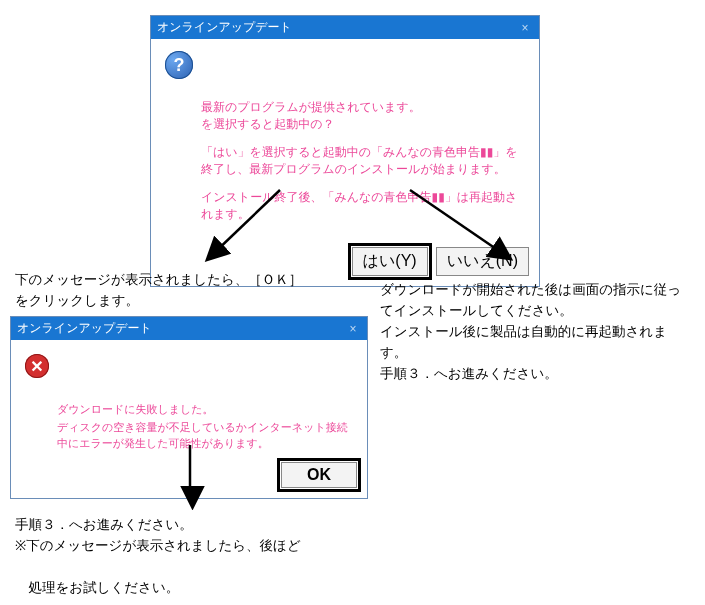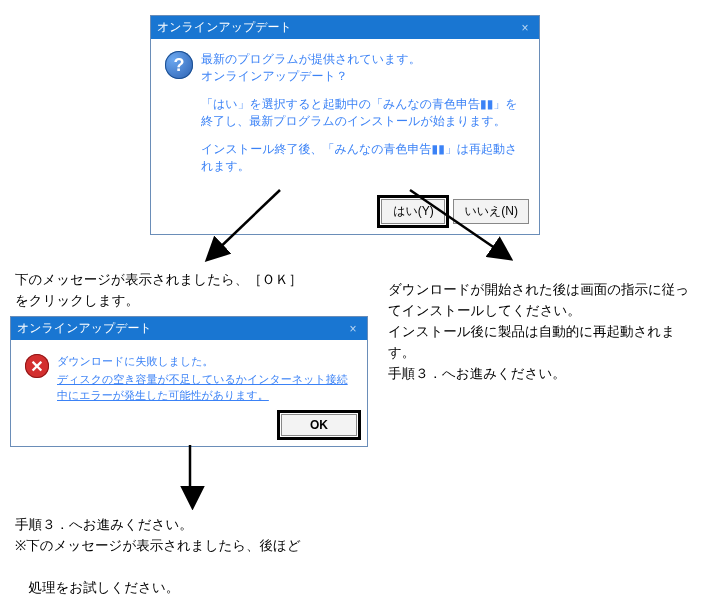--- a/index.html
+++ b/index.html
@@ -39,34 +39,35 @@
     padding: 12px 14px 8px 14px;
   }
   .icon-col {
     flex: 0 0 auto;
     width: 36px;
   }
   .msg-col {
     flex: 1 1 auto;
     font-size: 12px;
     line-height: 1.45;
-    color: #3b82f6;
+    color: #ec4899;
+    margin-top: 48px;
   }
   .msg-col p { margin: 0 0 10px 0; }
   .btnrow {
     display: flex;
     justify-content: flex-end;
     gap: 8px;
     padding: 6px 10px 10px 10px;
   }
   .btn {
     border: 1px solid #888;
     background: #f3f3f3;
     padding: 3px 10px;
-    font-size: 12px;
+    font-size: 16px;
     min-width: 64px;
     text-align: center;
     cursor: pointer;
   }
   .btn.default {
     outline: 3px solid #000;
     outline-offset: 1px;
   }
   
   .q-icon {
@@ -107,21 +108,21 @@
     <span>オンラインアップデート</span>
     <span class="close">×</span>
   </div>
   <div class="dialog-body">
     <div class="icon-col">
       <div class="q-icon">?</div>
     </div>
     <div class="msg-col">
       <p>
         <span>最新のプログラムが提供されています。</span><br>
-        <span>オンラインアップデート？</span>
+        <span>を選択すると起動中の？</span>
       </p>
       <p>「はい」を選択すると起動中の「みんなの青色申告▮▮」を終了し、最新プログラムのインストールが始まります。</p>
       <p>インストール終了後、「みんなの青色申告▮▮」は再起動されます。</p>
     </div>
   </div>
   <div class="btnrow">
     <div class="btn default">はい(Y)</div>
     <div class="btn">いいえ(N)</div>
   </div>
 </div>
@@ -139,38 +140,38 @@
   <defs>
     <marker id="ah2" markerWidth="10" markerHeight="10" refX="6" refY="5" orient="auto">
       <path d="M0,0 L10,5 L0,10 Z" fill="#000"></path>
     </marker>
   </defs>
   <line x1="10" y1="5" x2="105" y2="70" stroke="#000" stroke-width="2.5" marker-end="url(#ah2)"></line>
 </svg>
 
 <div class="textblock" style="left:15px; top:270px; width:300px;">下のメッセージが表示されましたら、［ＯＫ］をクリックします。</div>
 
-<div class="textblock" style="left:388px; top:280px; width:310px;">
+<div class="textblock" style="left:380px; top:280px; width:310px;">
   <span>ダウンロードが開始された後は画面の指示に従ってインストールしてください。</span><br>
   <span>インストール後に製品は自動的に再起動されます。</span><br>
   <span>手順３．へお進みください。</span>
 </div>
 
 <div class="dialog" style="left:10px; top:316px; width:358px;">
   <div class="titlebar">
     <span>オンラインアップデート</span>
     <span class="close">×</span>
   </div>
   <div class="dialog-body" style="padding:14px 14px 4px 14px;">
     <div class="icon-col" style="width:32px;">
       <div class="e-icon">✕</div>
     </div>
     <div class="msg-col" style="font-size:11px;">
       <p style="margin:0 0 2px 0; font-size:11px;">ダウンロードに失敗しました。</p>
-      <p style="margin:0;text-decoration:underline;">ディスクの空き容量が不足しているかインターネット接続中にエラーが発生した可能性があります。</p>
+      <p style="margin:0;">ディスクの空き容量が不足しているかインターネット接続中にエラーが発生した可能性があります。</p>
     </div>
   </div>
   <div class="btnrow">
     <div class="btn default" style="min-width:76px;font-weight:bold;">OK</div>
   </div>
 </div>
 
 <svg class="arrow" style="left:170px; top:440px; width:40px; height:70px;">
   <defs>
     <marker id="ah3" markerWidth="10" markerHeight="10" refX="5" refY="6" orient="auto">

